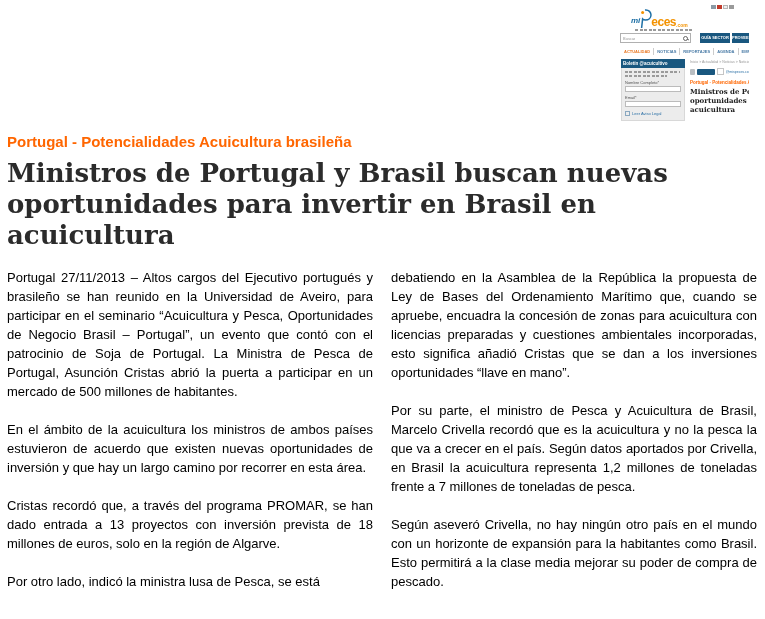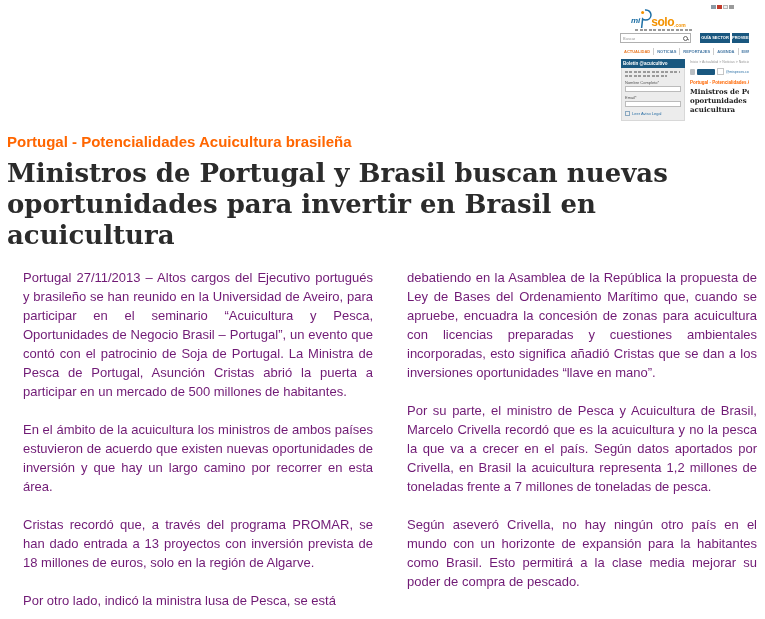--- a/index.html
+++ b/index.html
@@ -8,21 +8,21 @@
   .page { position:relative; width:765px; height:619px; background:#fff; }
 
   
   .article { position:absolute; left:7px; top:133px; width:750px; }
   .kicker { color:#ff6600; font-weight:bold; font-size:15px; line-height:17px; }
   .headline { margin-top:8px; font-family:"DejaVu Serif", serif; font-weight:bold;
               color:#2b2b2b; font-size:26px; line-height:31px; }
   .headline span { display:block; white-space:nowrap; }
   .columns { display:flex; gap:18px; margin-top:17px; }
   .col { width:366px; text-align:justify; font-size:13px; line-height:19px;
-         color:#701a75; hyphens:none;margin-left:16px; }
+         color:#000000; hyphens:none; }
   .col p { margin:0 0 19px 0; }
   .col p:last-child { margin-bottom:0; }
 
   
   .thumb { position:absolute; top:2px; right:16px; width:129px; height:120px;
            background:#fff; overflow:hidden; }
   .t-social { position:absolute; top:3px; right:15px; display:flex; gap:1px; }
   .t-social span { width:5px; height:4px; display:block; }
   .t-soc-1 { background:#8a9aa5; }
   .t-soc-2 { background:#c03a2b; }
@@ -102,21 +102,21 @@
       <span class="t-soc-3"></span>
       <span class="t-soc-4"></span>
     </div>
 
     <div class="t-logo">
       <span class="t-mi">mi</span>
       <svg class="t-fish" width="13" height="22" viewBox="0 0 13 22">
         <path d="M6 2 C10 1.5 12 4.5 12 7 C12 10 9.5 12 6.5 12 C5 12 4.2 11.6 3.6 11 L2.6 20" stroke="#1d6fa5" fill="none" stroke-width="1.5"></path>
         <circle cx="3.6" cy="4.4" r="1.5" fill="#f39200"></circle>
       </svg>
-      <span class="t-eces">solo</span>
+      <span class="t-eces">eces</span>
       <span class="t-com">.com</span>
     </div>
     <div class="t-tagline"></div>
 
     <div class="t-search">
       <span class="t-search-txt">Buscar</span>
       <span class="t-mag"></span>
     </div>
     <div class="t-btn t-btn1">GUÍA SECTOR</div>
     <div class="t-btn t-btn2">PROVEEDORES</div>

